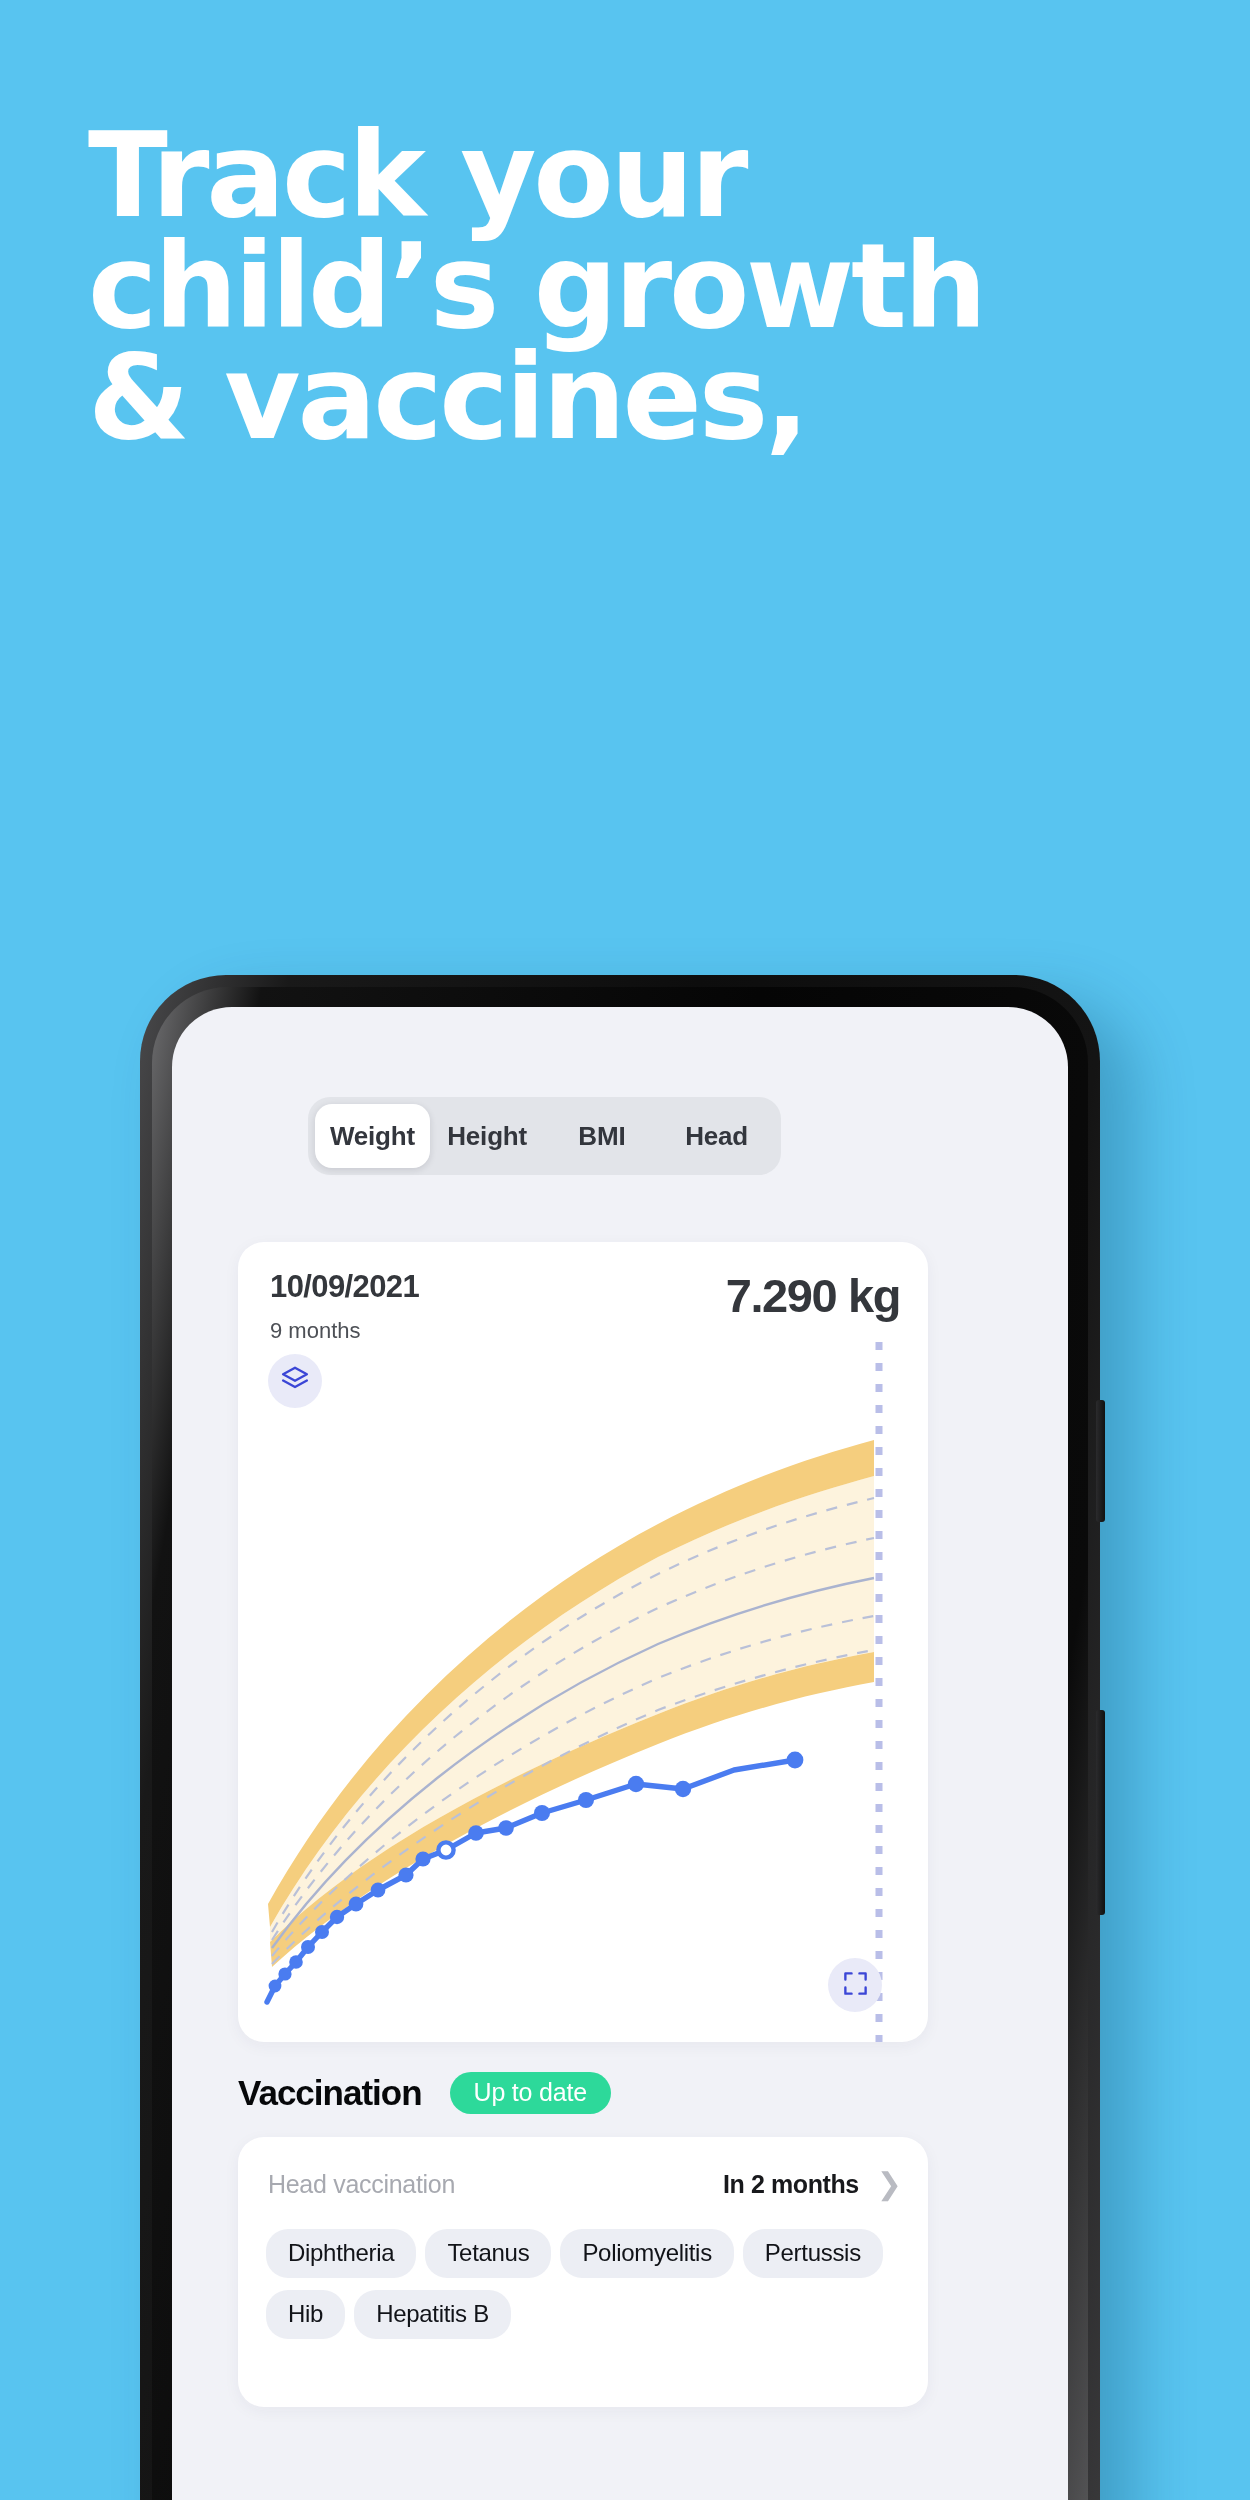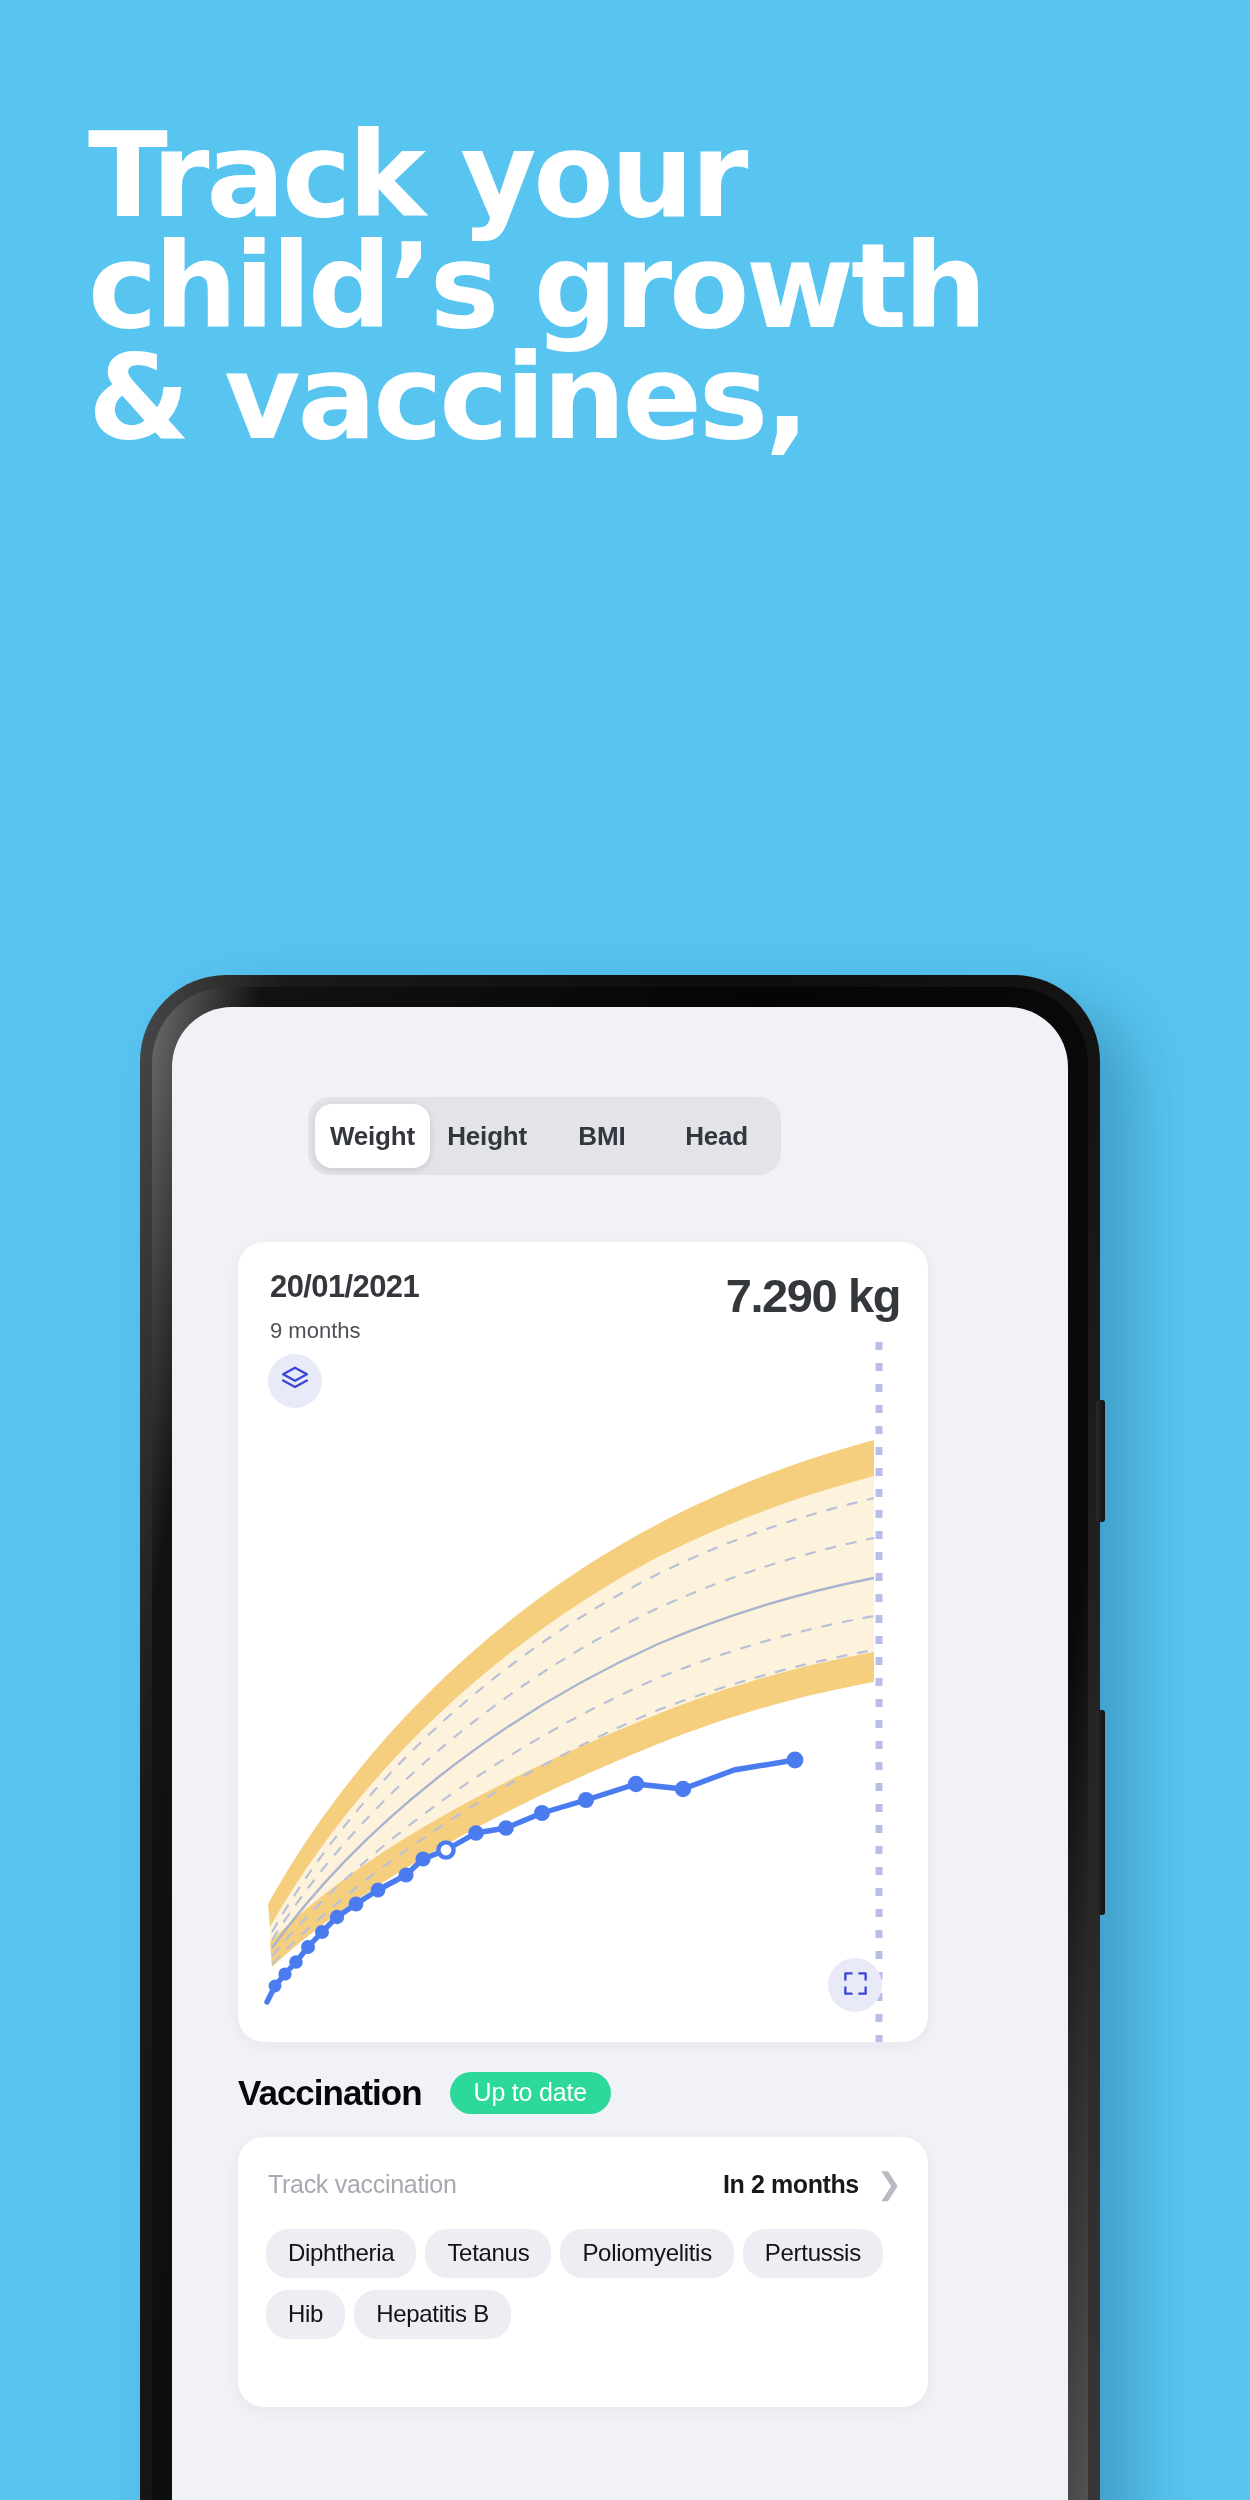--- a/index.html
+++ b/index.html
@@ -210,21 +210,21 @@
         <div class="tab active">Weight</div>
         <div class="tab">Height</div>
         <div class="tab">BMI</div>
         <div class="tab">Head</div>
       </div>
 
       <div class="card growth-card">
 
         <div class="gc-head">
           <div>
-            <div class="gc-date">20/01/2021</div>
+            <div class="gc-date">10/09/2021</div>
             <div class="gc-age">9 months</div>
           </div>
           <div class="gc-value">7.290 kg</div>
         </div>
 
         <div class="icon-btn layers">
           <span>
             <svg width="30" height="30" viewBox="0 0 24 24" fill="none" stroke="#3b46d6" stroke-width="1.9" stroke-linejoin="round" stroke-linecap="round">
               <polygon points="12,3 21.5,8.2 12,13.4 2.5,8.2"></polygon>
               <polyline points="2.5,13.2 12,18.4 21.5,13.2"></polyline>
@@ -302,21 +302,21 @@
         </div>
       </div>
 
       <div class="vax-head">
         <div class="vax-title">Vaccination</div>
         <div class="badge">Up to date</div>
       </div>
 
       <div class="card vax-card">
         <div class="vax-row">
-          <div class="vax-next-label">Track vaccination</div>
+          <div class="vax-next-label">Head vaccination</div>
           <div class="vax-next-right">
             <div class="vax-next-value">In 2 months</div>
             <span class="chev">❯</span>
           </div>
         </div>
 
         <div class="chips">
           <span class="chip">Diphtheria</span>
           <span class="chip">Tetanus</span>
           <span class="chip">Poliomyelitis</span>

